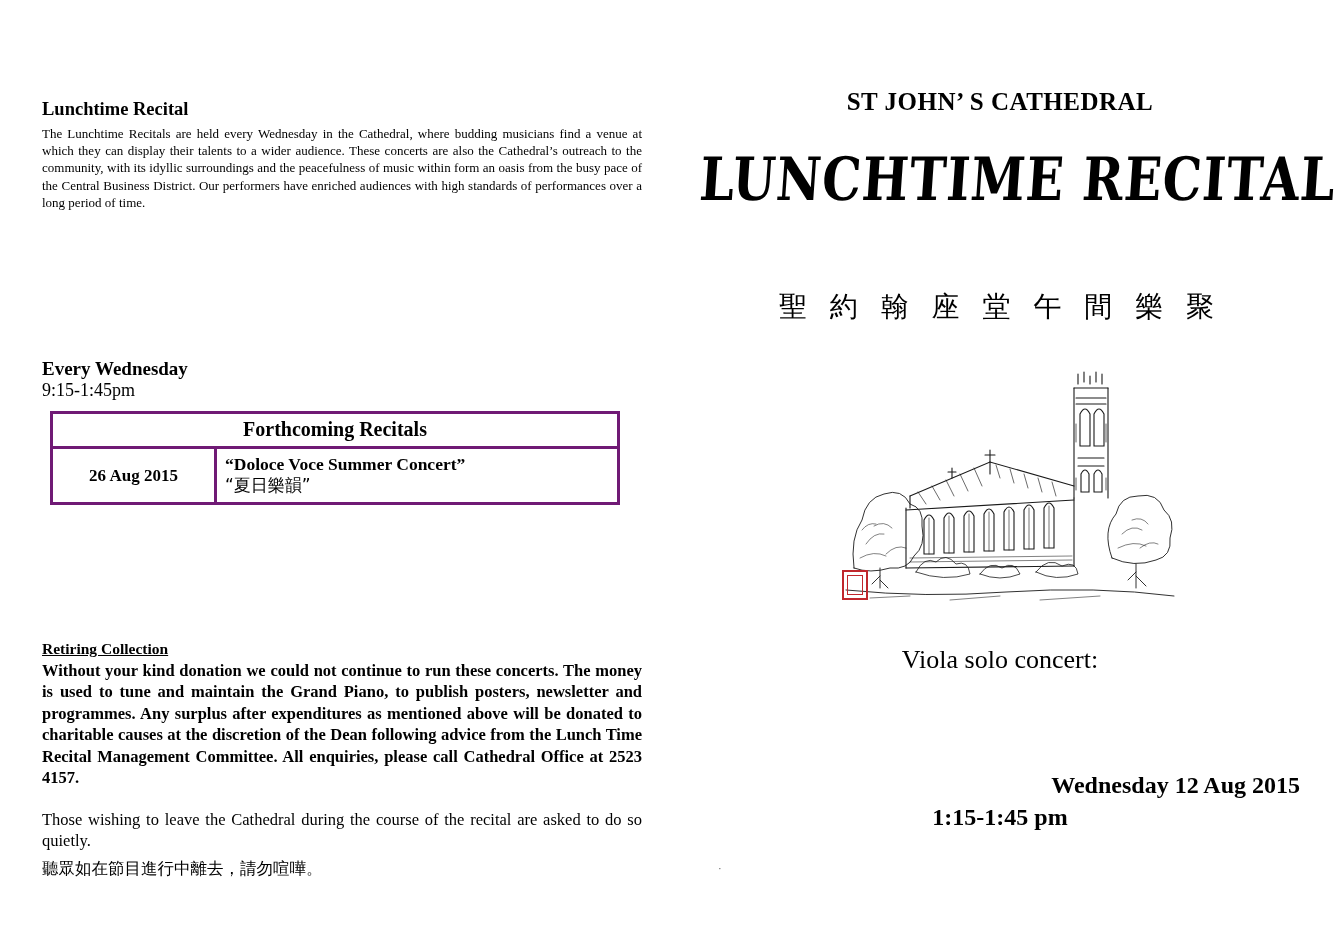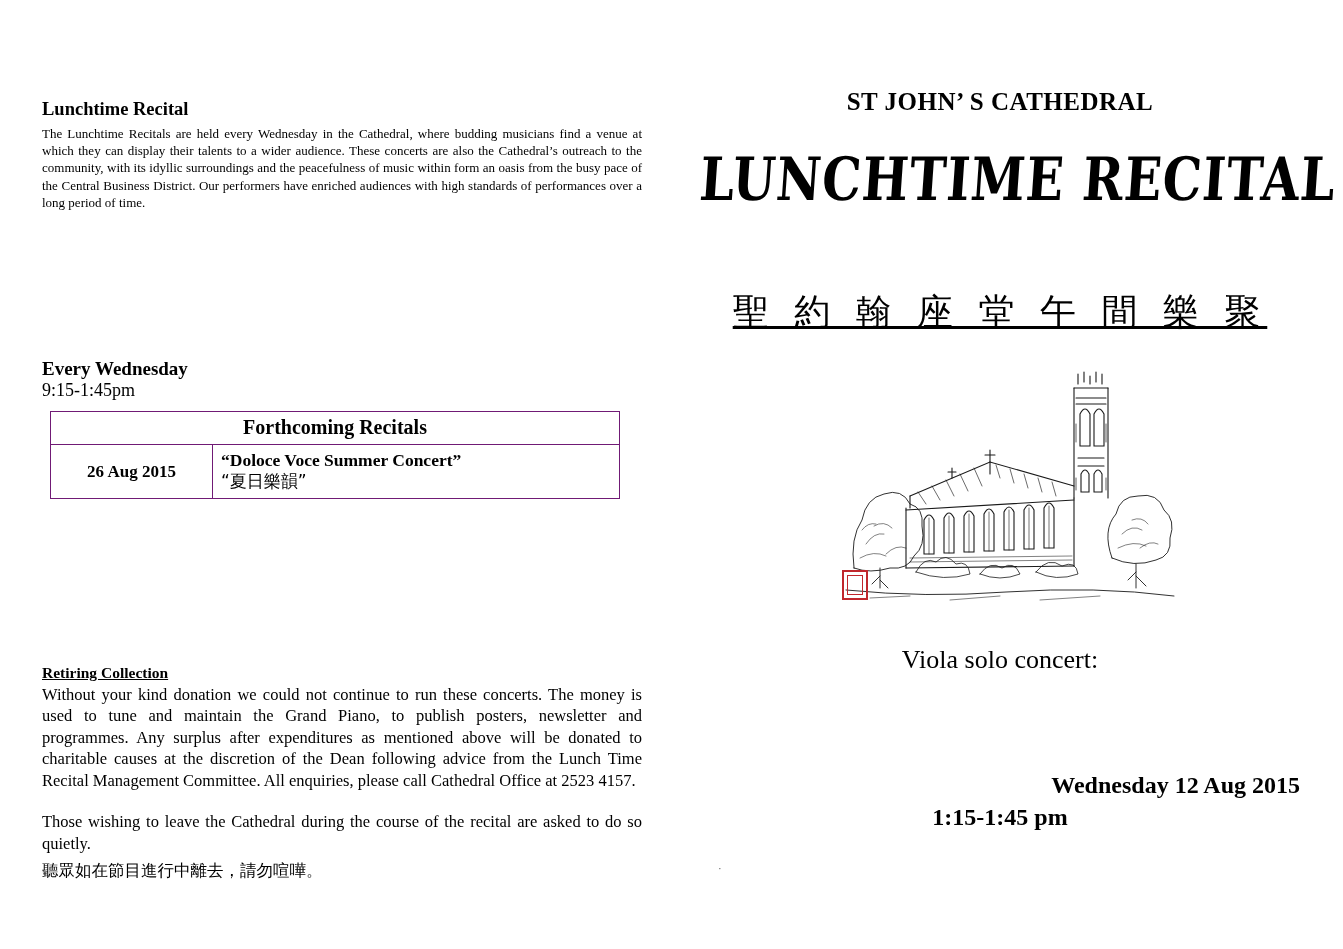--- a/index.html
+++ b/index.html
@@ -59,21 +59,21 @@
 
   
   .recital-table {
     position: absolute;
     left: 50px;
     top: 411px;
     width: 570px;
     border-collapse: collapse;
   }
   .recital-table td {
-    border: 1px solid #701a75;
+    border: 3px solid #701a75;
     padding: 3px 8px;
     vertical-align: middle;
   }
   .tbl-head {
     text-align: center;
     font-size: 20px;
     font-weight: bold;
     padding: 4px 0 5px 0 !important;
   }
   .tbl-date {
@@ -94,34 +94,35 @@
     line-height: 1.25;
   }
   .tbl-cell-inner {
     padding: 2px 0 3px 0;
   }
 
   
   .retiring {
     position: absolute;
     left: 42px;
-    top: 664px;
+    top: 640px;
     width: 600px;
   }
   .retiring-title {
     font-size: 15.5px;
     font-weight: bold;
     text-decoration: underline;
     margin: 0 0 2px 0;
   }
   .retiring-body {
     font-size: 16.5px;
     line-height: 1.3;
     text-align: justify;
     margin: 0;
+    font-weight: bold;
   }
   .retiring-note {
     font-size: 16.5px;
     line-height: 1.3;
     text-align: justify;
     margin: 20px 0 0 0;
   }
   .retiring-note-zh {
     font-size: 16.5px;
     font-family: "DejaVu Sans", sans-serif;
@@ -154,24 +155,23 @@
     font-weight: bold;
     font-family: "DejaVu Serif", serif;
     letter-spacing: 1px;
     transform: skewX(-4deg) scaleY(1.22);
     white-space: nowrap;
   }
   .zh-title {
     position: absolute;
     top: 288px;
     width: 100%;
-    font-size: 36px;
+    font-size: 28px;
     font-family: "DejaVu Sans", sans-serif;
     letter-spacing: 7px;
-    text-decoration: underline;
   }
 
   
   .church-wrap {
     position: absolute;
     top: 358px;
     left: 140px;
     width: 340px;
     height: 255px;
   }

